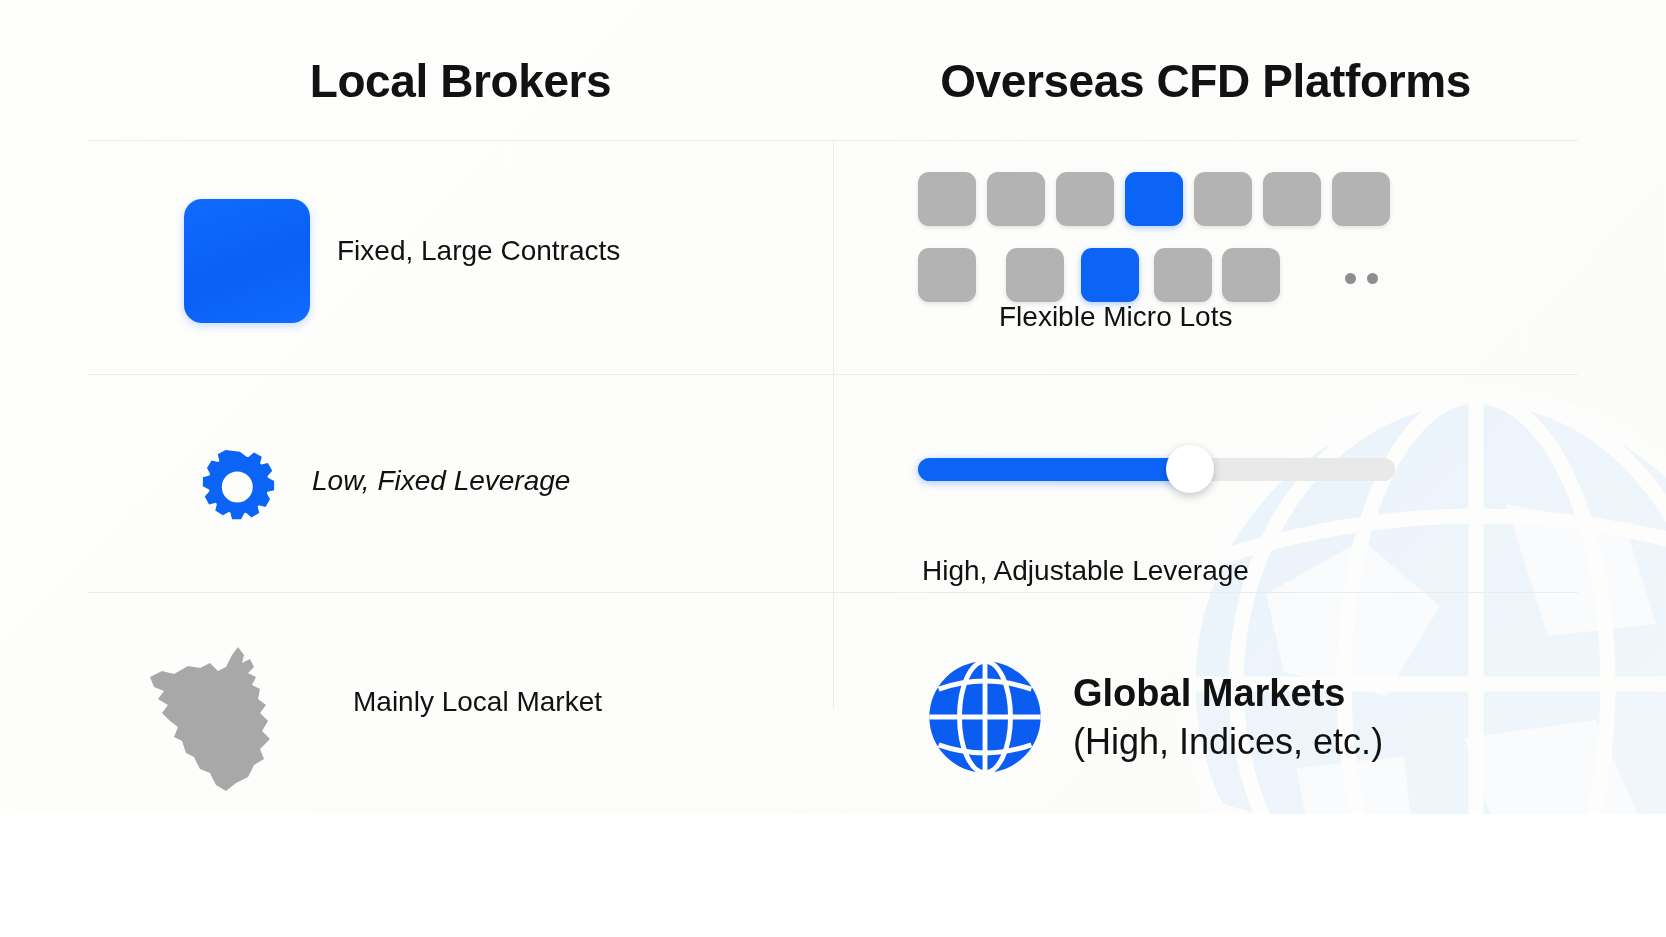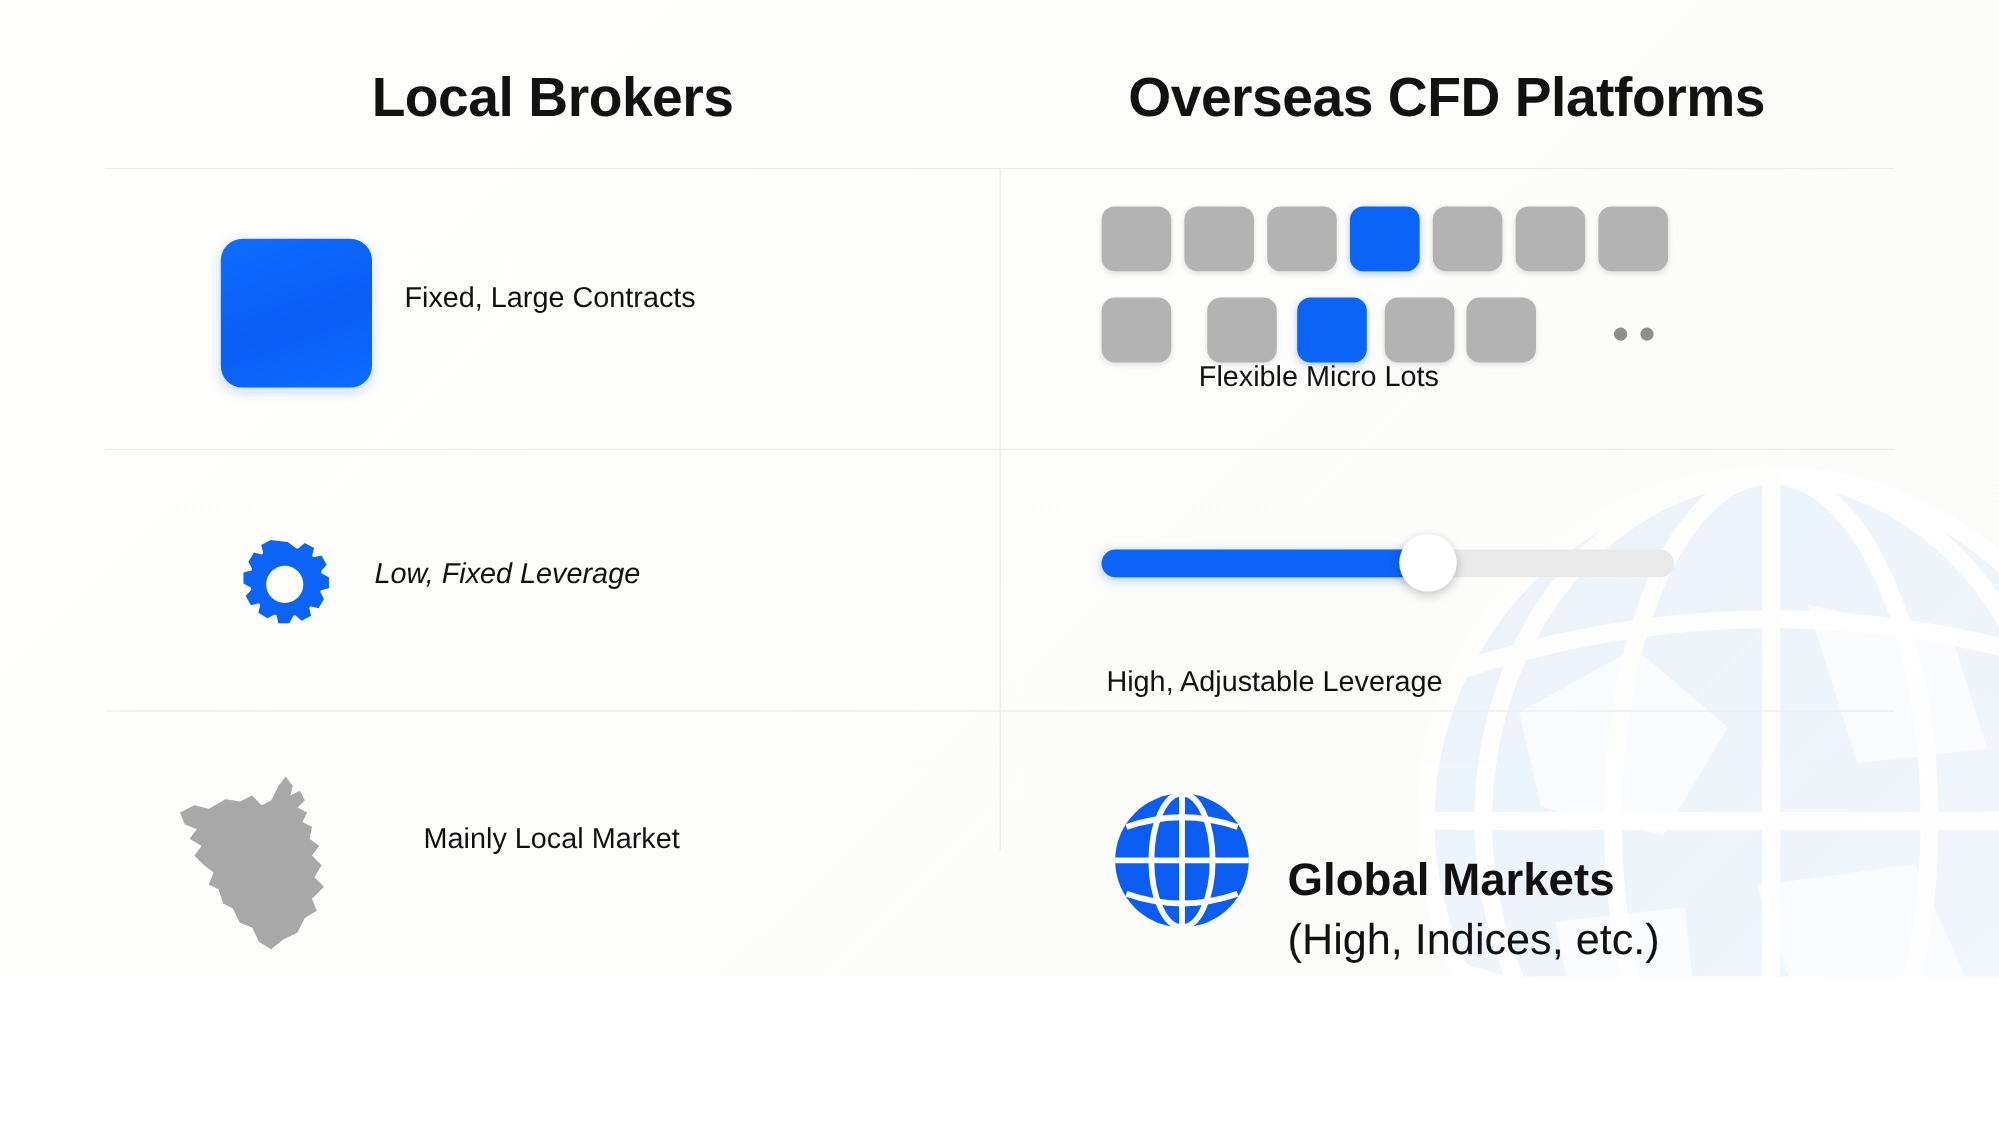--- a/index.html
+++ b/index.html
@@ -57,21 +57,21 @@
     color: #121212;
     text-align: center;
     letter-spacing: -0.4px;
   }
   .col-header.left  { left: 88px;  width: 745px; }
   .col-header.right { left: 833px; width: 745px; text-align: center; }
 
   
   .label {
     position: absolute;
-    font-size: 24px;
+    font-size: 28px;
     color: #111111;
     white-space: nowrap;
   }
 
   
   .big-square {
     position: absolute;
     left: 184px;
     top: 199px;
     width: 126px;
@@ -244,18 +244,18 @@
   <svg class="globe" width="116" height="122" viewBox="0 0 100 100">
     <circle cx="50" cy="50" r="48" fill="#0b5cf0"></circle>
     <g fill="none" stroke="#fdfdfb" stroke-width="4.2">
       <ellipse cx="50" cy="50" rx="22" ry="48"></ellipse>
       <line x1="50" y1="2" x2="50" y2="98"></line>
       <line x1="2" y1="50" x2="98" y2="50"></line>
       <path d="M 10 26 Q 50 12 90 26"></path>
       <path d="M 10 74 Q 50 88 90 74"></path>
     </g>
   </svg>
-  <div class="stack" style="left:1073px; top:672px;margin-top:41px;">
+  <div class="stack" style="left:1073px; top:672px;">
     <div class="line1">Global Markets</div>
     <div class="line2">(High, Indices, etc.)</div>
   </div>
 
 </div>
 
 </body></html>

